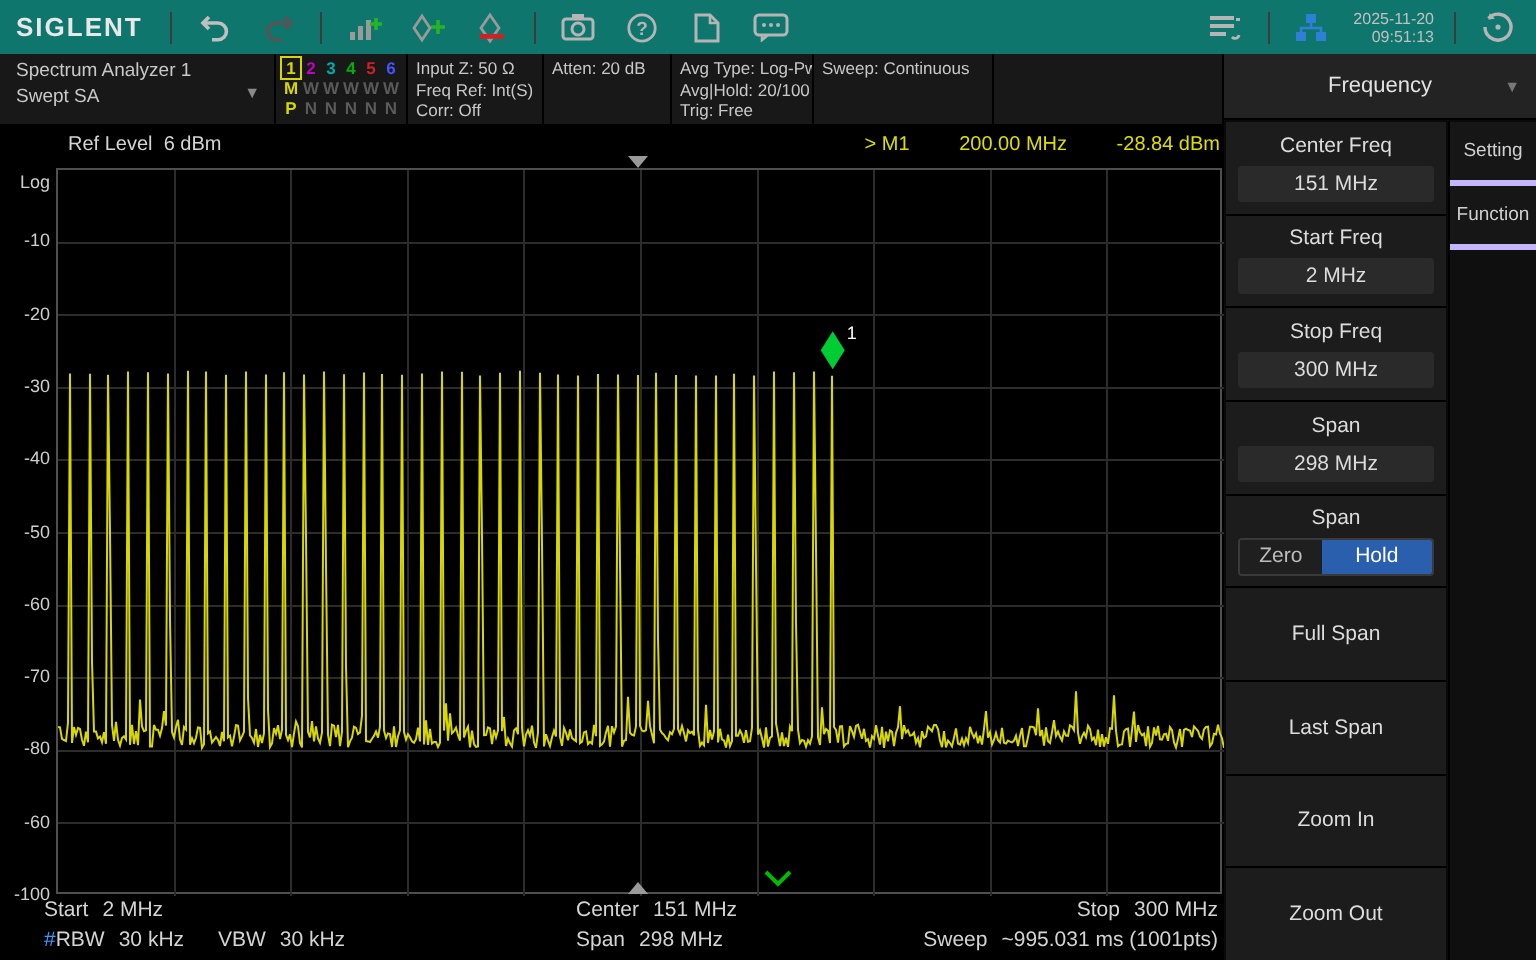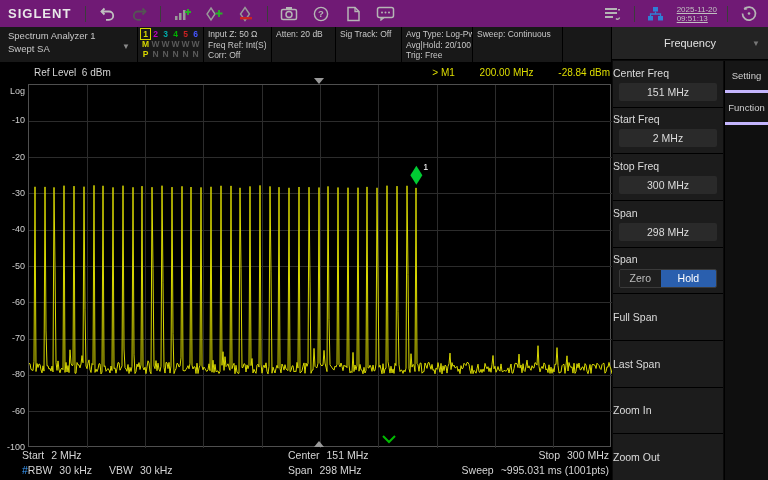--- a/index.html
+++ b/index.html
@@ -1,28 +1,28 @@
 <!DOCTYPE html>
 <html><head>
 <meta charset="utf-8">
 <style>
   * { margin:0; padding:0; box-sizing:border-box; }
   html,body { background:#000; }
   body { font-family:"Liberation Sans", sans-serif; color:#ccc; }
   #app { position:relative; width:768px; height:480px; background:#000; overflow:hidden; }
 
   
-  #toolbar { position:absolute; left:0; top:0; width:768px; height:27px; background:#701a75;
+  #toolbar { position:absolute; left:0; top:0; width:768px; height:27px; background:#0f766e;
              display:flex; align-items:center; padding:0 8px; gap:10px; }
   .brand { font-weight:bold; font-size:13px; letter-spacing:1px; color:#e8e8e8; margin-right:4px; }
   .tsep { width:1px; height:16px; background:#3c3c3c; }
   .tbtn { width:22px; height:20px; display:flex; align-items:center; justify-content:center; }
   .tbtn svg { display:block; }
   #tb-right { margin-left:auto; display:flex; align-items:center; gap:10px; }
-  .dt { font-size:8px; line-height:9px; color:#c0c0c0; text-align:left;text-decoration:underline; }
+  .dt { font-size:8px; line-height:9px; color:#c0c0c0; text-align:right; }
 
   
   #statusbar { position:absolute; left:0; top:27px; width:612px; height:35px; background:#000;
                display:flex; font-size:8.5px; line-height:10.5px; color:#c8c8c8; }
   .scell { background:#181818; border-right:1px solid #000; padding:2px 4px; overflow:hidden; white-space:nowrap; }
   #cell-analyzer { width:138px; font-size:9.5px; line-height:13px; position:relative; padding-left:8px; }
   #cell-analyzer .dd { position:absolute; right:7px; top:13px; color:#8a8a8a; font-size:8px; }
   #cell-traces { width:66px; padding:2px 3px; }
   .trow { display:flex; gap:1px; font-weight:bold; font-size:8.5px; line-height:10px; }
   .trow span { width:9px; text-align:center; }
@@ -57,21 +57,21 @@
   .fv { margin-left:7px; }
 
   
   #sidebar { position:absolute; left:612px; top:27px; width:156px; height:453px; background:#0a0a0a; }
   #sb-header { position:absolute; left:0; top:0; width:156px; height:33px; background:#232323; border-bottom:1px solid #000;
                display:flex; align-items:center; justify-content:center; font-size:11px; color:#e2e2e2; }
   #sb-header .dd { position:absolute; right:8px; color:#777; font-size:8px; }
   #sb-col { position:absolute; left:1px; top:34px; width:110px; height:419px;
             display:grid; grid-template-rows:repeat(9,1fr); row-gap:1px; background:#000; }
   .sbtn { background:#1c1c1c; display:flex; flex-direction:column; align-items:stretch; justify-content:center; gap:4px; }
-  .sbtn .lbl { text-align:left; font-size:10.5px; color:#dcdcdc; }
+  .sbtn .lbl { text-align:center; font-size:10.5px; color:#dcdcdc; }
   .sbtn .val { margin:0 6px; height:18px; background:#2a2a2a; border-radius:2px;
                display:flex; align-items:center; justify-content:center; font-size:10.5px; color:#dcdcdc; }
   .sbtn.single { justify-content:center; }
   .toggle { margin:0 6px; height:19px; display:flex; border:1px solid #3a3a3a; border-radius:2px; overflow:hidden; }
   .toggle .off { flex:0.85; background:#1f1f1f; color:#bdbdbd; display:flex; align-items:center; justify-content:center; font-size:10.5px; }
   .toggle .on  { flex:1.15; background:#2a5fae; color:#fff; display:flex; align-items:center; justify-content:center; font-size:10.5px; }
   #sb-tabs { position:absolute; left:112px; top:34px; width:44px; height:419px; background:#0f0f0f; border-left:1px solid #000; }
   .sbtab { height:32px; border-bottom:3px solid #c4b5fd; background:#161616; display:flex; align-items:center; justify-content:center;
            font-size:9.5px; color:#cfcfcf; }
 </style>
@@ -210,23 +210,20 @@
       </div>
     </div>
     <div class="scell" id="cell-inputz">
       <div>Input Z: 50 Ω</div>
       <div>Freq Ref: Int(S)</div>
       <div>Corr: Off</div>
     </div>
     <div class="scell" id="cell-atten">
       <div>Atten: 20 dB</div>
     </div>
-    <div class="scell" id="cell-sigtrack">
-      <div>Sig Track: Off</div>
-    </div>
     <div class="scell" id="cell-avg">
       <div>Avg Type: Log-Pwr</div>
       <div>Avg|Hold: 20/100</div>
       <div>Trig: Free</div>
     </div>
     <div class="scell" id="cell-sweep">
       <div>Sweep: Continuous</div>
     </div>
     <div class="scell" id="cell-pad"></div>
   </div>

